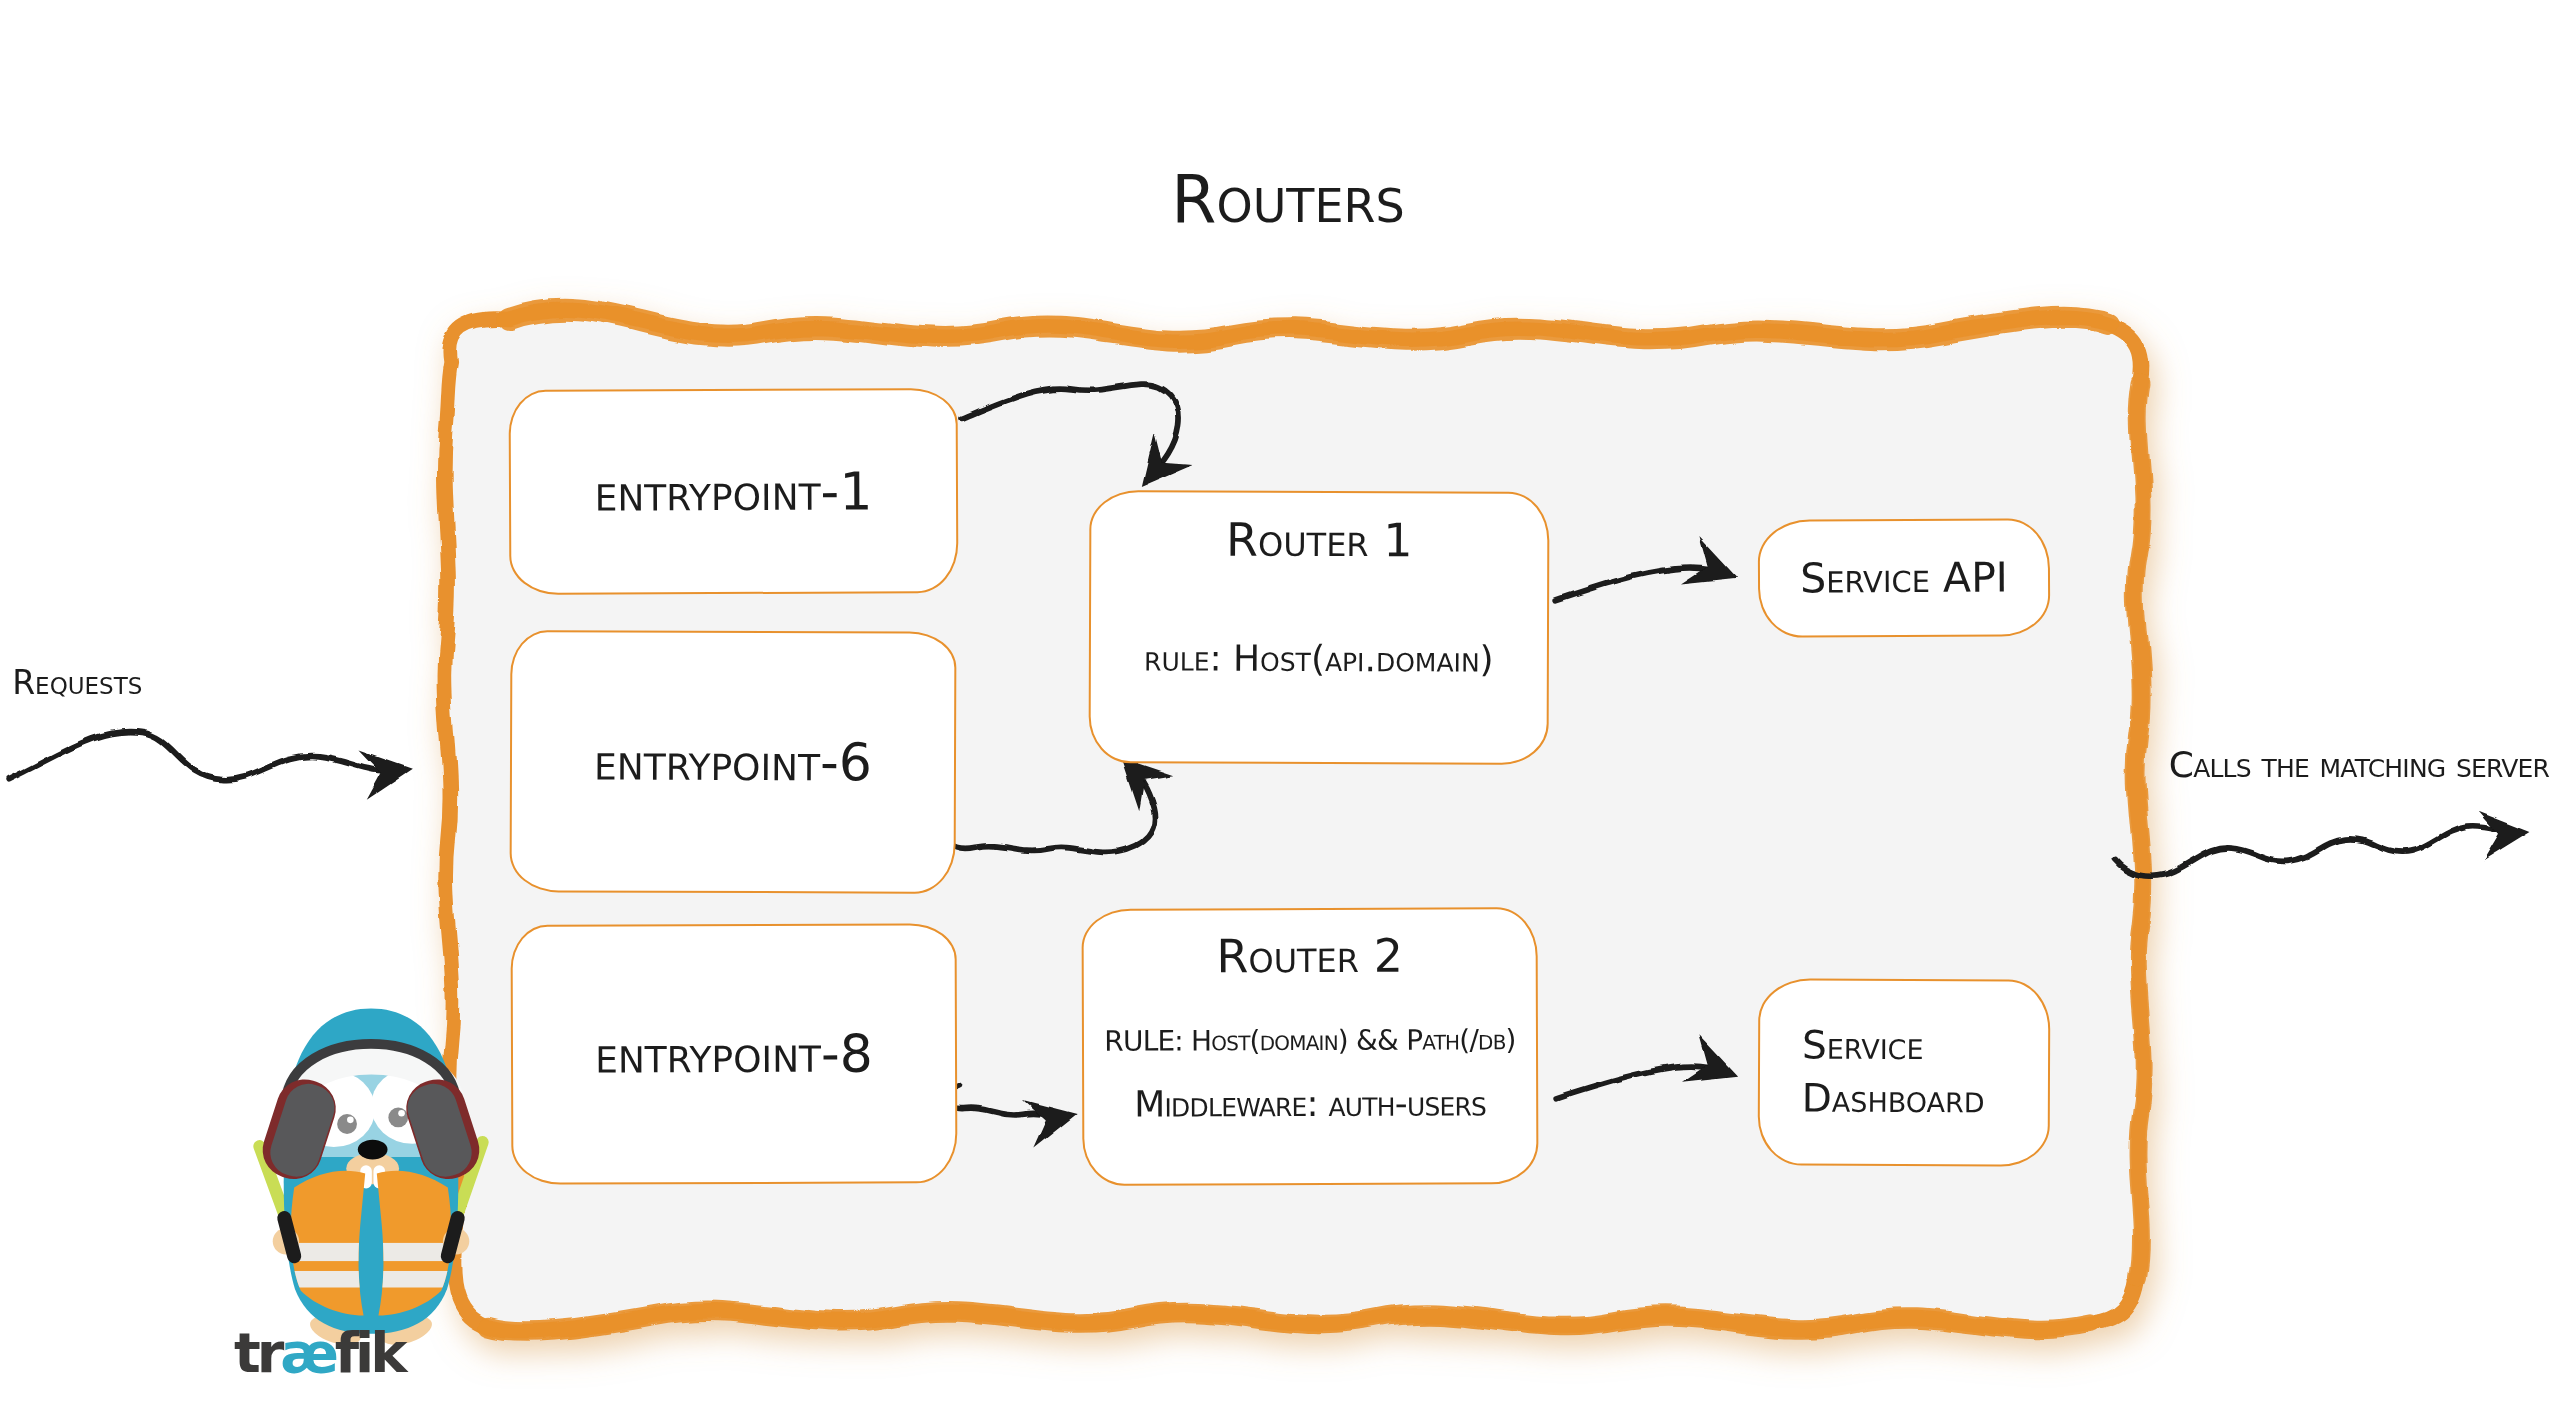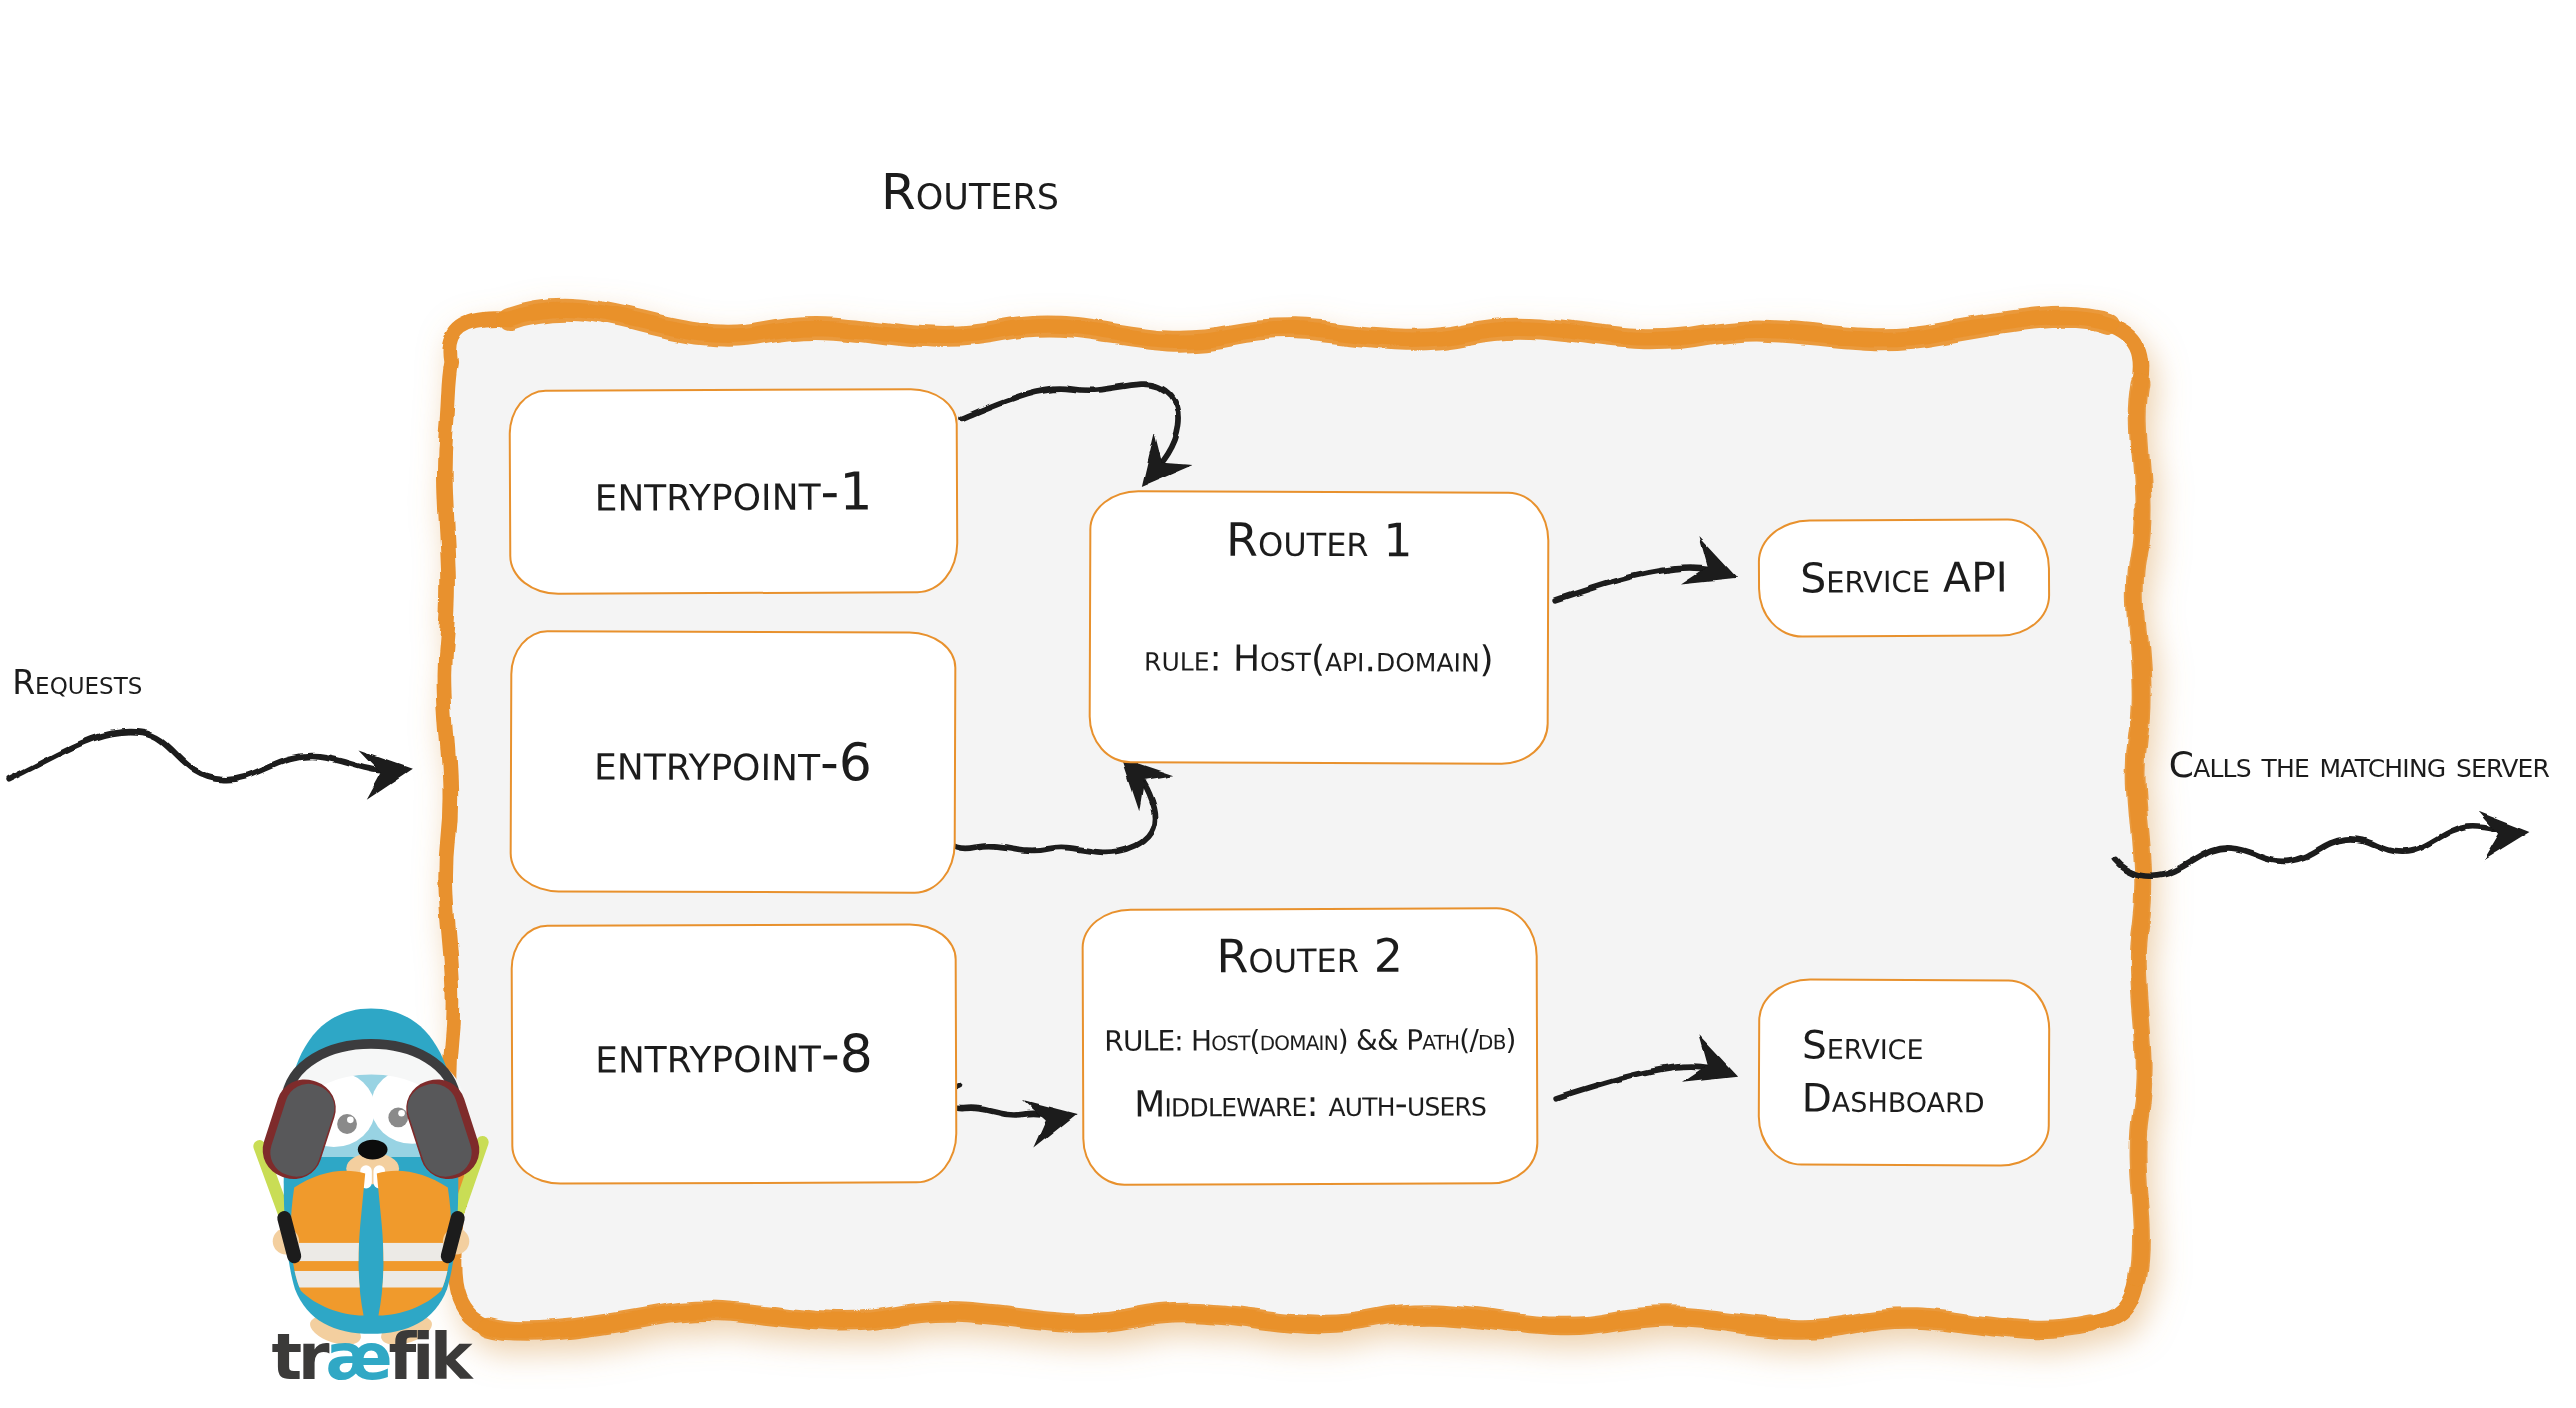--- a/index.html
+++ b/index.html
@@ -8,21 +8,21 @@
     --baton_green:#c9dd55; --skin_tan:#f3cf9f; --cup_maroon:#7e2b2b; --cup_gray:#58585a;
   }
   *{box-sizing:border-box;}
   html,body{margin:0;padding:0;}
   body{
     width:2576px;height:1408px;position:relative;background:#ffffff;overflow:hidden;
     font-family:"DejaVu Sans",sans-serif;color:var(--ink);
   }
   .scene{position:absolute;left:0;top:0;width:2576px;height:1408px;z-index:0;}
   .txt{position:absolute;font-variant-caps:small-caps;color:var(--ink);line-height:1;white-space:nowrap;}
-  .title{left:881px;top:167px;width:814px;text-align:left;font-size:50px;letter-spacing:0;}
+  .title{left:881px;top:167px;width:814px;text-align:center;font-size:65px;letter-spacing:0;}
   .lbl-requests{left:12.2px;top:666px;font-size:33px;}
   .lbl-calls{left:2139px;top:747px;width:440px;text-align:center;font-size:36px;letter-spacing:-0.8px;}
   .box{
     position:absolute;background:var(--box_fill);border:2.8px solid var(--accent_orange);
     z-index:2;display:flex;align-items:center;justify-content:center;
   }
   .ep{border-radius:37px 47px 41px 49px / 44px 36px 50px 39px;}
   .ep1{left:509px;top:389px;width:449px;height:205px;transform:rotate(-0.25deg);}
   .ep2{left:510px;top:631px;width:446px;height:262px;transform:rotate(0.2deg);}
   .ep3{left:511px;top:924px;width:446px;height:260px;transform:rotate(-0.2deg);}
@@ -37,22 +37,22 @@
   .r2 .r-rule{top:117px;font-size:28px;letter-spacing:-0.8px;}
   .r2 .r-mw{top:176px;font-size:36px;letter-spacing:-0.8px;}
   .svc{border-radius:52px 42px 49px 44px / 42px 50px 41px 49px;}
   .svc1{left:1758px;top:519px;width:292px;height:118px;transform:rotate(-0.3deg);}
   .svc1 .txt-in{font-size:41px;}
   .svc2{left:1758px;top:979px;width:292px;height:187px;transform:rotate(0.25deg);justify-content:flex-start;padding-left:42px;}
   .svc2 .txt-in{font-size:39px;white-space:normal;line-height:1.35;text-align:left;}
   .txt-in{font-variant-caps:small-caps;color:var(--ink);}
   .logo{position:absolute;left:243px;top:977px;width:256px;z-index:3;}
   .wordmark{
-    position:absolute;left:234px;top:1325px;width:272px;z-index:3;text-align:center;
-    font-size:64px;font-weight:bold;letter-spacing:-4.1px;color:var(--logo_charcoal);line-height:1;
+    position:absolute;left:234px;top:1325px;width:272px;z-index:3;text-align:left;
+    font-size:56px;font-weight:bold;letter-spacing:-4.1px;color:var(--logo_charcoal);line-height:1;
   }
   .wordmark .ae{color:var(--logo_teal);}
 </style>
 </head>
 <body>
 
 <svg class="scene" viewBox="0 0 3165 1730">
   <defs>
     <filter id="containerFx" x="-5%" y="-5%" width="112%" height="114%">
       <feTurbulence type="fractalNoise" baseFrequency="0.011 0.013" numOctaves="3" seed="11" result="n"></feTurbulence>

